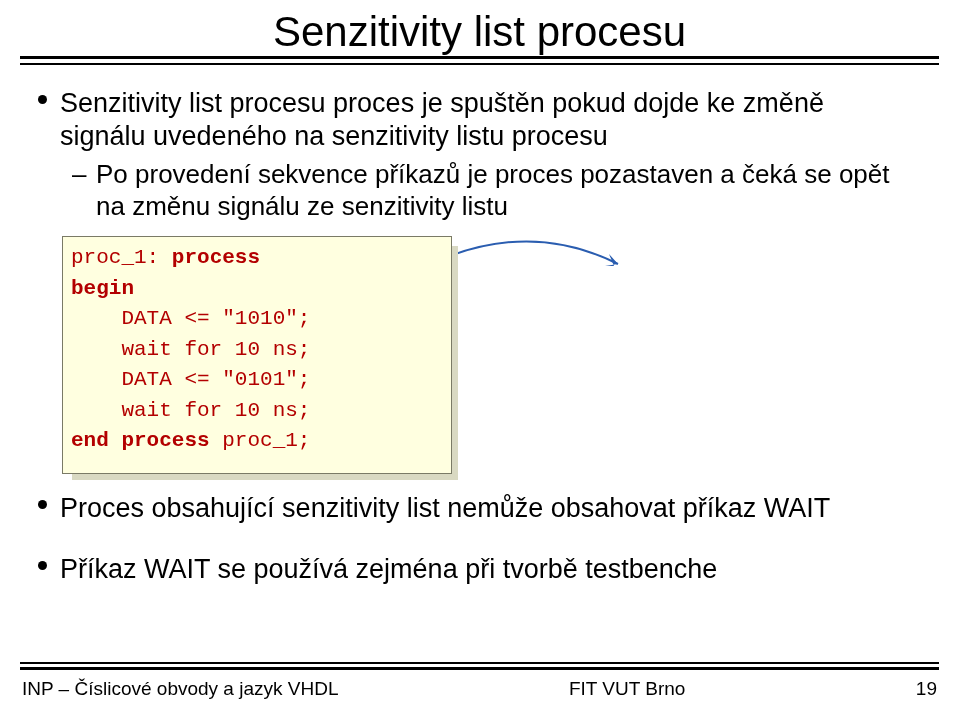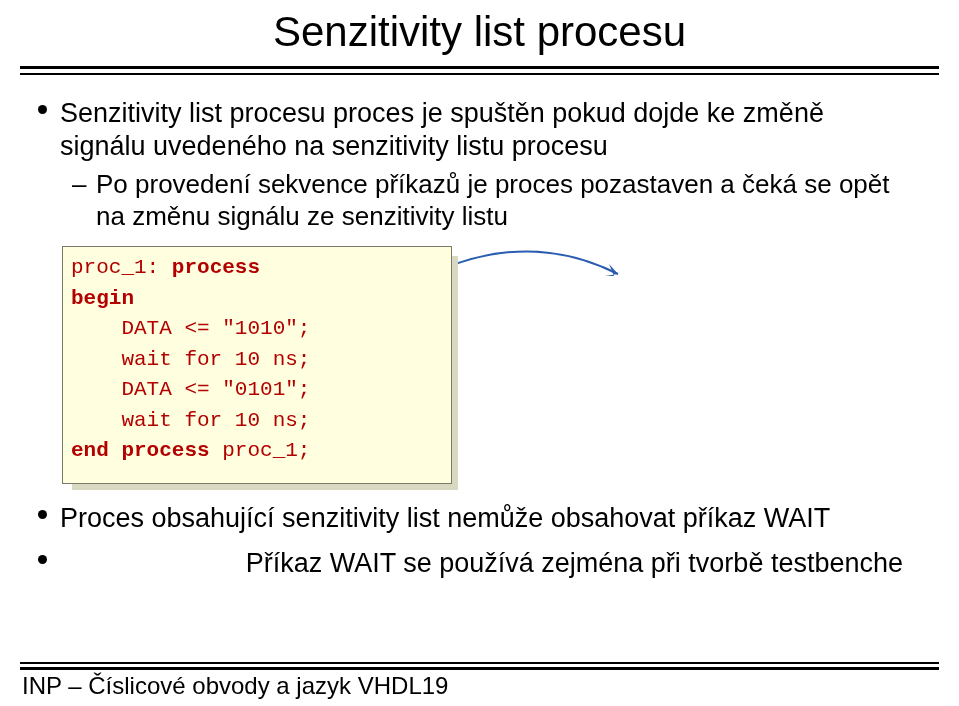--- a/index.html
+++ b/index.html
@@ -1,18 +1,18 @@
 <!DOCTYPE html>
 <html><head>
 <meta charset="utf-8">
 <style>
   * { box-sizing: border-box; margin: 0; padding: 0; }
   html, body { width: 959px; height: 706px; font-family: Arial, Helvetica, sans-serif; background: #fff; color: #000; }
   .slide { position: relative; width: 959px; height: 706px; background: #fff; }
-  .title { font-size: 42px; text-align: center; padding-top: 8px; padding-bottom: 10px; }
+  .title { font-size: 42px; text-align: center; padding-top: 8px; padding-bottom: 0; }
   .rule { margin: 0 20px; }
   .rule .line { background: #000; }
   .rule .l1 { height: 3px; margin-bottom: 4px; }
   .rule .l2 { height: 2px; }
   .content { padding: 22px 56px 0 38px; }
   .bullet1 { font-size: 27px; line-height: 1.22; margin-bottom: 6px; display: flex; }
   .bullet1 .dot { flex: 0 0 auto; width: 22px; padding-top: 8px; }
   .bullet1 .dot .circle { width: 9px; height: 9px; border-radius: 50%; background: #000; display: block; }
   .bullet2 { font-size: 26px; line-height: 1.22; margin: 4px 0 14px 34px; display: flex; }
   .bullet2 .dash { flex: 0 0 auto; width: 24px; padding-top: 0; }
@@ -21,21 +21,21 @@
   .codebox-outer { position: relative; }
   .sh { position: absolute; background: #d9d9c2; }
   .sh-r { top: 10px; right: -6px; width: 6px; bottom: -6px; }
   .sh-b { left: 10px; bottom: -6px; height: 6px; right: -6px; }
   .code { font-family: "Courier New", monospace; font-size: 21px; line-height: 1.45; color: #b30000; white-space: pre; padding: 6px 8px 8px 8px; }
   .code b { font-weight: bold; }
   .arrow-svg { position: absolute; left: 370px; top: -12px; width: 230px; height: 60px; pointer-events: none; }
   .footer-rule { position: absolute; left: 20px; right: 20px; bottom: 36px; }
   .footer-rule .f1 { height: 2px; background: #000; margin-bottom: 3px; }
   .footer-rule .f2 { height: 3px; background: #000; }
-  .footer { position: absolute; left: 22px; right: 22px; bottom: 6px; display: flex; font-size: 24px; }
+  .footer { position: absolute; left: 22px; right: 22px; bottom: 6px; display: flex; justify-content: space-between; font-size: 19px; }
 </style>
 </head>
 <body>
 <div class="slide">
 
   <div class="title">Senzitivity list procesu</div>
   <div class="rule">
     <div class="line l1"></div>
     <div class="line l2"></div>
   </div>
@@ -78,31 +78,32 @@
 
     </div>
 
     <div class="bullet1" style="">
       <span class="dot">
           <span class="circle"></span>
         </span>
       <span>Proces obsahující senzitivity list nemůže obsahovat příkaz WAIT</span>
     </div>
 
-    <div class="bullet1" style="margin-top:12px;justify-content:space-between;">
+    <div class="bullet1" style="margin-top:28px;">
       <span class="dot">
           <span class="circle"></span>
         </span>
       <span>Příkaz WAIT se používá zejména při tvorbě testbenche</span>
     </div>
 
   </div>
 
   <div class="footer-rule">
     <div class="f1"></div>
       <div class="f2"></div>
   </div>
   <div class="footer">
     <span>INP – Číslicové obvody a jazyk VHDL</span>
+    <span>FIT VUT Brno</span>
     <span>19</span>
   </div>
 
 </div>
 
 </body></html>

